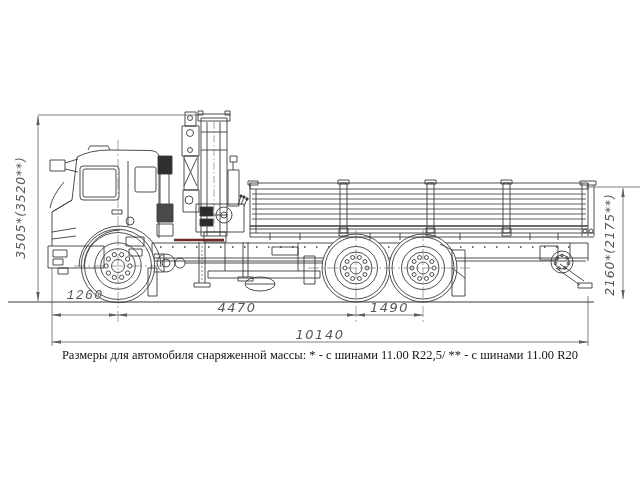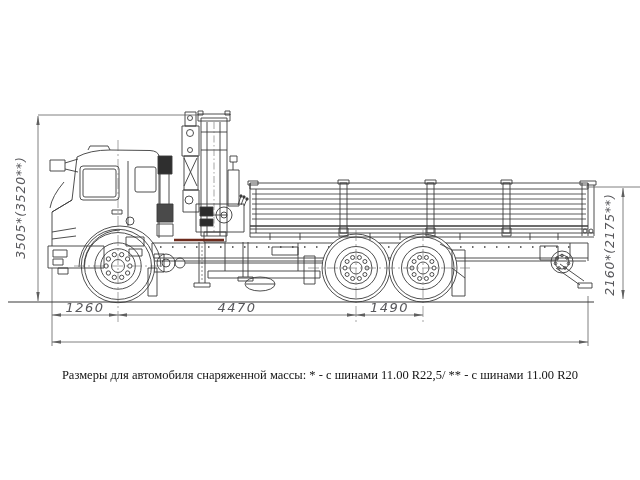--- a/index.html
+++ b/index.html
@@ -2,21 +2,21 @@
 <html><head>
 <meta charset="utf-8">
 <style>
   html,body{margin:0;padding:0;background:#fff;}
   .canvas{position:relative;width:640px;height:480px;background:#ffffff;overflow:hidden;
           font-family:"Liberation Sans",sans-serif;}
   .dim{position:absolute;font-family:"DejaVu Sans",sans-serif;font-style:italic;
        font-size:13px;color:#57575b;letter-spacing:1.5px;text-align:center;white-space:nowrap;}
   .vdim{transform:rotate(-90deg);font-size:12.5px;letter-spacing:0.8px;}
   .caption{position:absolute;left:0;top:348px;width:640px;text-align:center;
-           font-family:"Liberation Serif",serif;font-size:12.5px;color:#141414;margin-top:20px;}
+           font-family:"Liberation Serif",serif;font-size:12.5px;color:#141414;}
   svg{position:absolute;left:0;top:0;}
   svg *{vector-effect:non-scaling-stroke;}
 </style>
 </head>
 <body>
 
 <div class="canvas">
 
 <svg width="640" height="480" viewBox="0 0 640 480">
   <g stroke="#3b3b3b" stroke-width="0.9" fill="none">
@@ -270,21 +270,22 @@
       <polygon points="356,315 365,313.2 365,316.8"></polygon>
       <polygon points="423,315 414,313.2 414,316.8"></polygon>
       <polygon points="52,342 61,340.2 61,343.8"></polygon>
       <polygon points="588,342 579,340.2 579,343.8"></polygon>
     </g>
 
     <line x1="8" y1="302" x2="594" y2="302" stroke-width="1.1"></line>
   </g>
 </svg>
 
-<div class="dim" style="left:52px;top:300px;width:66px;">1260</div>
+<div class="dim" style="left:52px;top:288px;width:66px;font-family:Liberation Mono, monospace;">1260</div>
 <div class="dim" style="left:118px;top:300px;width:238px;">4470</div>
 <div class="dim" style="left:356px;top:300px;width:67px;">1490</div>
+<div class="dim" style="left:52px;top:327px;width:536px;">10140</div>
 <div class="dim vdim" style="left:-45px;top:200px;width:130px;">3505*(3520**)</div>
 <div class="dim vdim" style="left:549px;top:237px;width:120px;">2160*(2175**)</div>
 
 <div class="caption">Размеры для автомобиля снаряженной массы: * - с шинами 11.00 R22,5/ ** - с шинами 11.00 R20</div>
 
 </div>
 
 </body></html>

